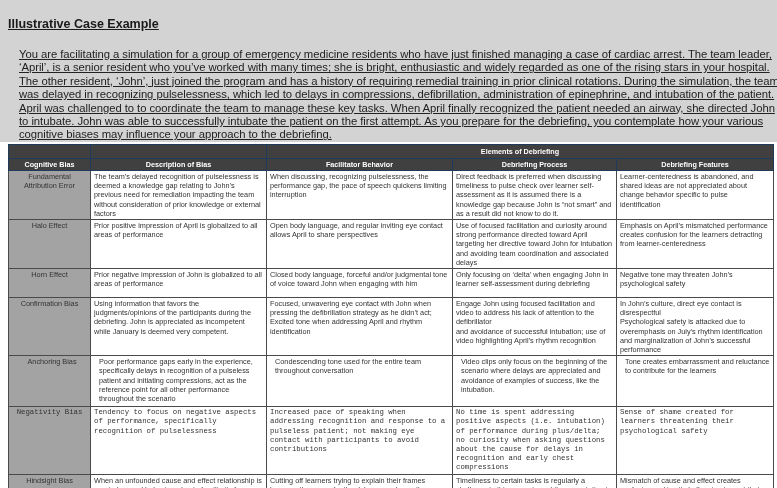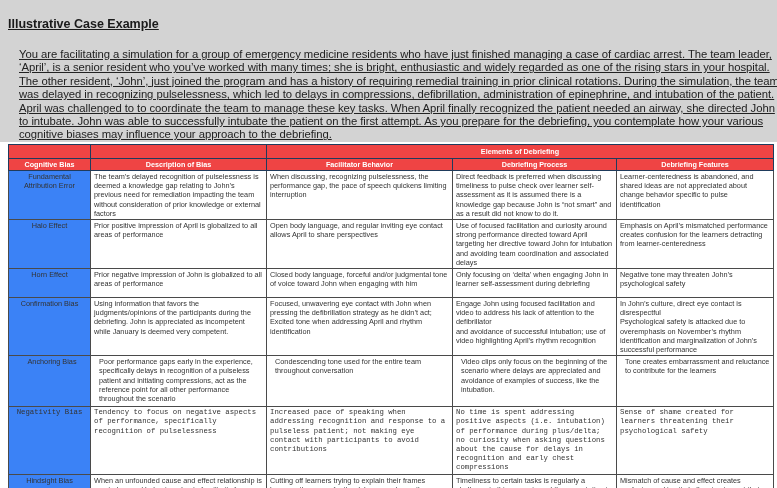--- a/index.html
+++ b/index.html
@@ -22,27 +22,27 @@
   table.bias-table {
     position: absolute; left: 8px; top: 144px; width: 765px; height: 344px;
     border-collapse: collapse; table-layout: fixed; font-size: 7.3px; line-height: 9.2px;
     color: #333;
   }
   .bias-table td, .bias-table th {
     border: 1px solid #4a4a4a; padding: 1px 3px; vertical-align: top;
     overflow: hidden;
   }
   .bias-table th {
-    background: #ef4444; color: #ffffff; font-weight: bold; text-align: center;
+    background: #404040; color: #ffffff; font-weight: bold; text-align: center;
     vertical-align: middle; font-size: 7.2px; border-color: #1f3b5c; padding: 0 3px;
   }
   .bias-table tr.hdr1 th { height: 13px; }
   .bias-table tr.hdr2 th { height: 11px; }
   .bias-table td.bias-name {
-    background: #3b82f6; text-align: center; color: #333;
+    background: #a3a3a3; text-align: center; color: #333;
   }
   .bias-table tr.row-fae td { height: 41px; }
   .bias-table tr.row-halo td { height: 45px; }
   .bias-table tr.row-horn td { height: 26px; }
   .bias-table tr.row-conf td { height: 52px; }
   .bias-table tr.row-anch td { height: 48px; padding-left: 8px; }
   .bias-table tr.row-neg td { height: 42px; font-family: Liberation Mono, monospace; }
   .bias-table tr.row-hind td { height: 50px; }
   .bias-table tr:last-child td { border-bottom: 2px solid #333; }
   .pre-line { white-space: pre-line; }
@@ -98,21 +98,21 @@
     <td>Only focusing on ‘delta’ when engaging John in learner self-assessment during debriefing</td>
     <td>Negative tone may threaten John’s psychological safety</td>
   </tr>
   <tr class="row-conf">
     <td class="bias-name">Confirmation Bias</td>
     <td>Using information that favors the judgments/opinions of the participants during the debriefing. John is appreciated as incompetent while January is deemed very competent.</td>
     <td>Focused, unwavering eye contact with John when pressing the defibrillation strategy as he didn’t act; Excited tone when addressing April and rhythm identification</td>
     <td class="pre-line">Engage John using focused facilitation and video to address his lack of attention to the defibrillator
 and avoidance of successful intubation; use of video highlighting April’s rhythm recognition</td>
     <td class="pre-line">In John’s culture, direct eye contact is disrespectful
-Psychological safety is attacked due to overemphasis on November’s rhythm identification and marginalization of John’s successful performance</td>
+Psychological safety is attacked due to overemphasis on July’s rhythm identification and marginalization of John’s successful performance</td>
   </tr>
   <tr class="row-anch">
     <td class="bias-name">Anchoring Bias</td>
     <td>Poor performance gaps early in the experience, specifically delays in recognition of a pulseless patient and initiating compressions,  act as the reference point for all other performance throughout the scenario</td>
     <td>Condescending tone used for the entire team throughout conversation</td>
     <td>Video clips only focus on the beginning of the scenario where delays are appreciated and avoidance of examples of success, like the intubation.</td>
     <td>Tone creates embarrassment and reluctance to contribute for the learners</td>
   </tr>
   <tr class="row-neg">
     <td class="bias-name">Negativity Bias</td>

